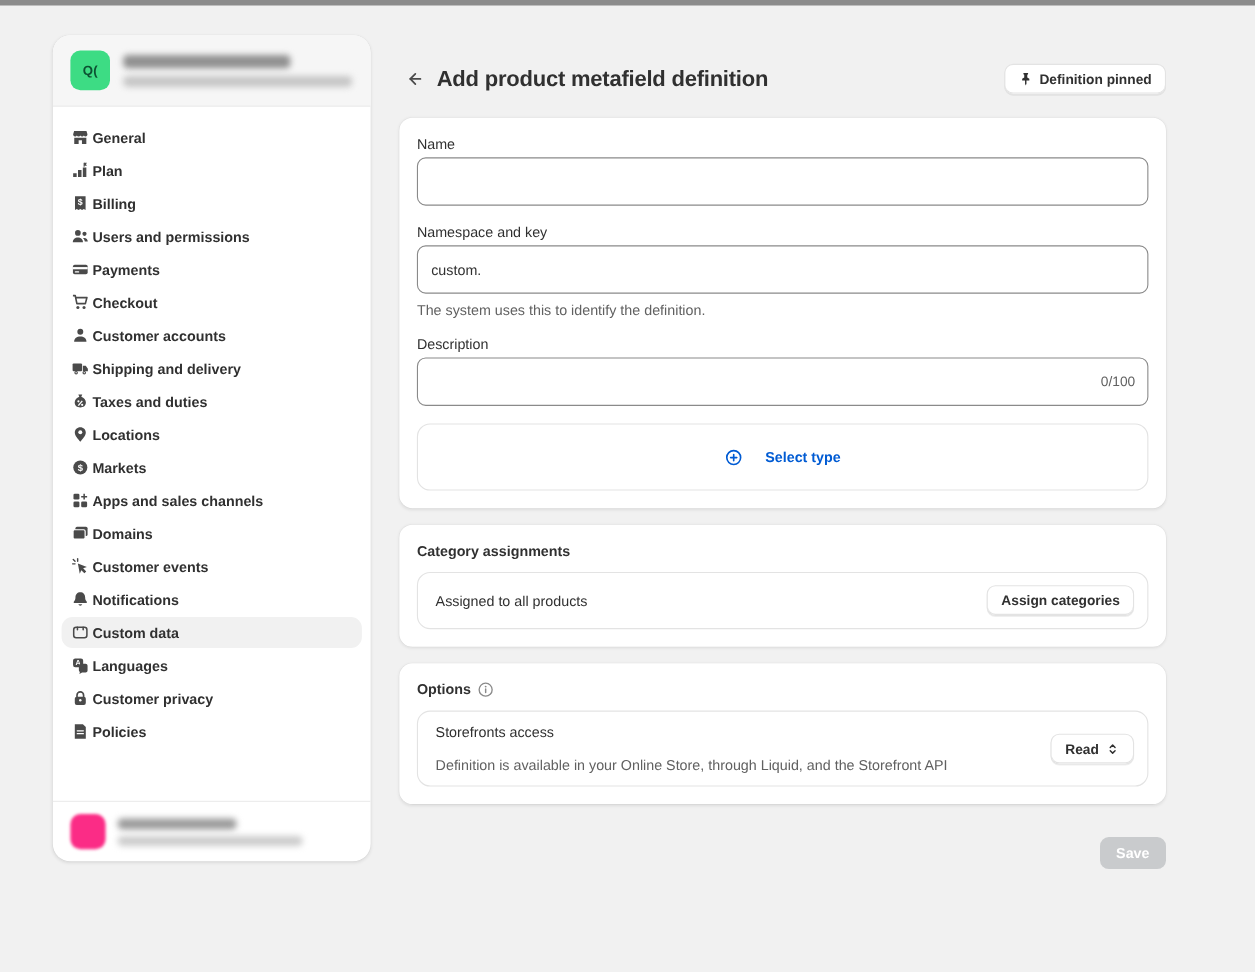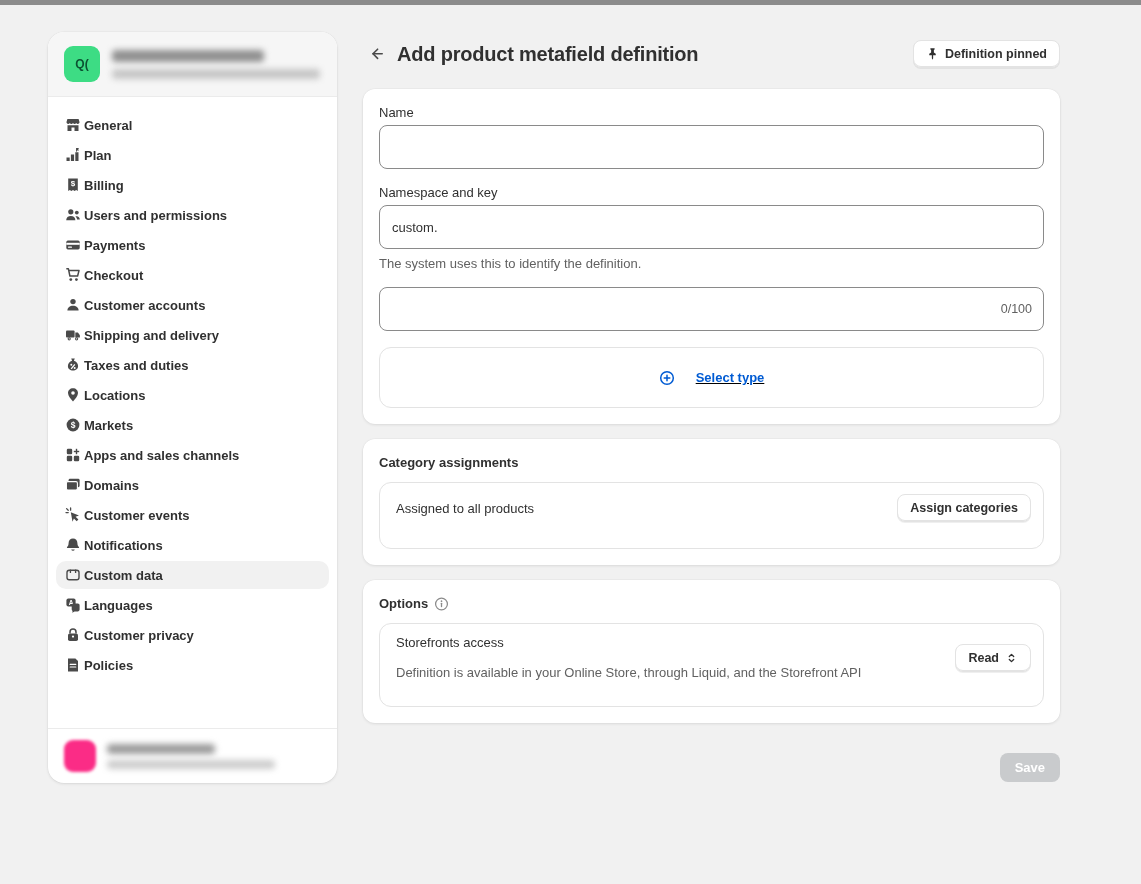--- a/index.html
+++ b/index.html
@@ -47,21 +47,21 @@
   .nav-item.selected { background:#f1f1f1; }
   .icn { width:17px; height:17px; flex:none; display:flex; align-items:center; justify-content:center; }
   .icn svg { width:16px; height:16px; }
 
   .sb-footer {
     border-top:1px solid #ebebeb; padding:11px 16px; flex:none;
     display:flex; align-items:center; gap:11px;
   }
 
   
-  .main { position:absolute; left:363px; top:38px; width:697px; }
+  .main { position:absolute; left:363px; top:56px; width:697px; }
   .main-header { display:flex; align-items:center; height:32px; margin-bottom:19px; }
   .back-btn {
     width:28px; height:28px; border:none; background:transparent; border-radius:8px;
     display:flex; align-items:center; justify-content:center; cursor:pointer; flex:none;
   }
   .page-title { font-size:20px; font-weight:700; letter-spacing:-.2px; color:#303030; margin-left:6px; }
   .btn {
     display:inline-flex; align-items:center; gap:6px;
     background:#fff; border:1px solid #e3e3e3; border-radius:8px;
     box-shadow:0 1px 0 rgba(26,26,26,.07), inset 0 -1px 0 #e3e3e3;
@@ -84,28 +84,28 @@
   }
   .help-text { font-size:13px; color:#616161; margin-top:7px; }
   .input-wrap { position:relative; }
   .char-counter {
     position:absolute; right:12px; top:50%; transform:translateY(-50%);
     font-size:12.5px; color:#616161; pointer-events:none;
   }
   .select-type-box {
     margin-top:16px; height:61px; border:1px solid #e3e3e3; border-radius:12px;
     display:flex; align-items:center; justify-content:center; gap:20px;
-    background:#fff; cursor:pointer; width:100%; font-family:inherit;text-decoration:underline;
+    background:#fff; cursor:pointer; width:100%; font-family:inherit;
   }
   .select-type-label { font-size:13px; font-weight:600; color:#005bd3; }
 
   .card-heading { font-size:13px; font-weight:650; color:#303030; margin-bottom:12px; display:flex; align-items:center; gap:6px; }
   .inner-row {
     border:1px solid #e3e3e3; border-radius:12px; background:#fff;
-    padding:11px 12px 26px 16px; display:flex; align-items:center; justify-content:space-between;
+    padding:11px 12px 11px 16px; display:flex; align-items:center; justify-content:space-between;
   }
   .row-text { font-size:13px; color:#303030; }
   .row-title { font-size:13px; color:#303030; margin-bottom:15px; }
   .row-desc { font-size:13px; color:#616161; }
 
   .save-row { display:flex; justify-content:flex-end; margin-top:30px; }
   .save-btn {
     background:#c9cbcd; color:#fff; border:none; border-radius:8px;
     font-family:inherit; font-size:13px; font-weight:650;
     padding:7px 15px; cursor:default;
@@ -379,20 +379,21 @@
       <input class="text-input" type="text" value="" style="">
     </div>
 
     <div class="field">
       <label class="field-label">Namespace and key</label>
       <input class="text-input" type="text" value="custom." style="">
       <div class="help-text">The system uses this to identify the definition.</div>
     </div>
 
     <div class="field">
+      <label class="field-label">Description</label>
       <div class="input-wrap">
         <input class="text-input" type="text" value="" style="">
         <span class="char-counter">0/100</span>
       </div>
     </div>
 
     <button class="select-type-box">
       <span class="icn">
           <svg viewBox="0 0 16 16" fill="none" stroke="#005bd3" stroke-width="1.5" stroke-linecap="round">
             <circle cx="8" cy="8" r="6.3"></circle>

